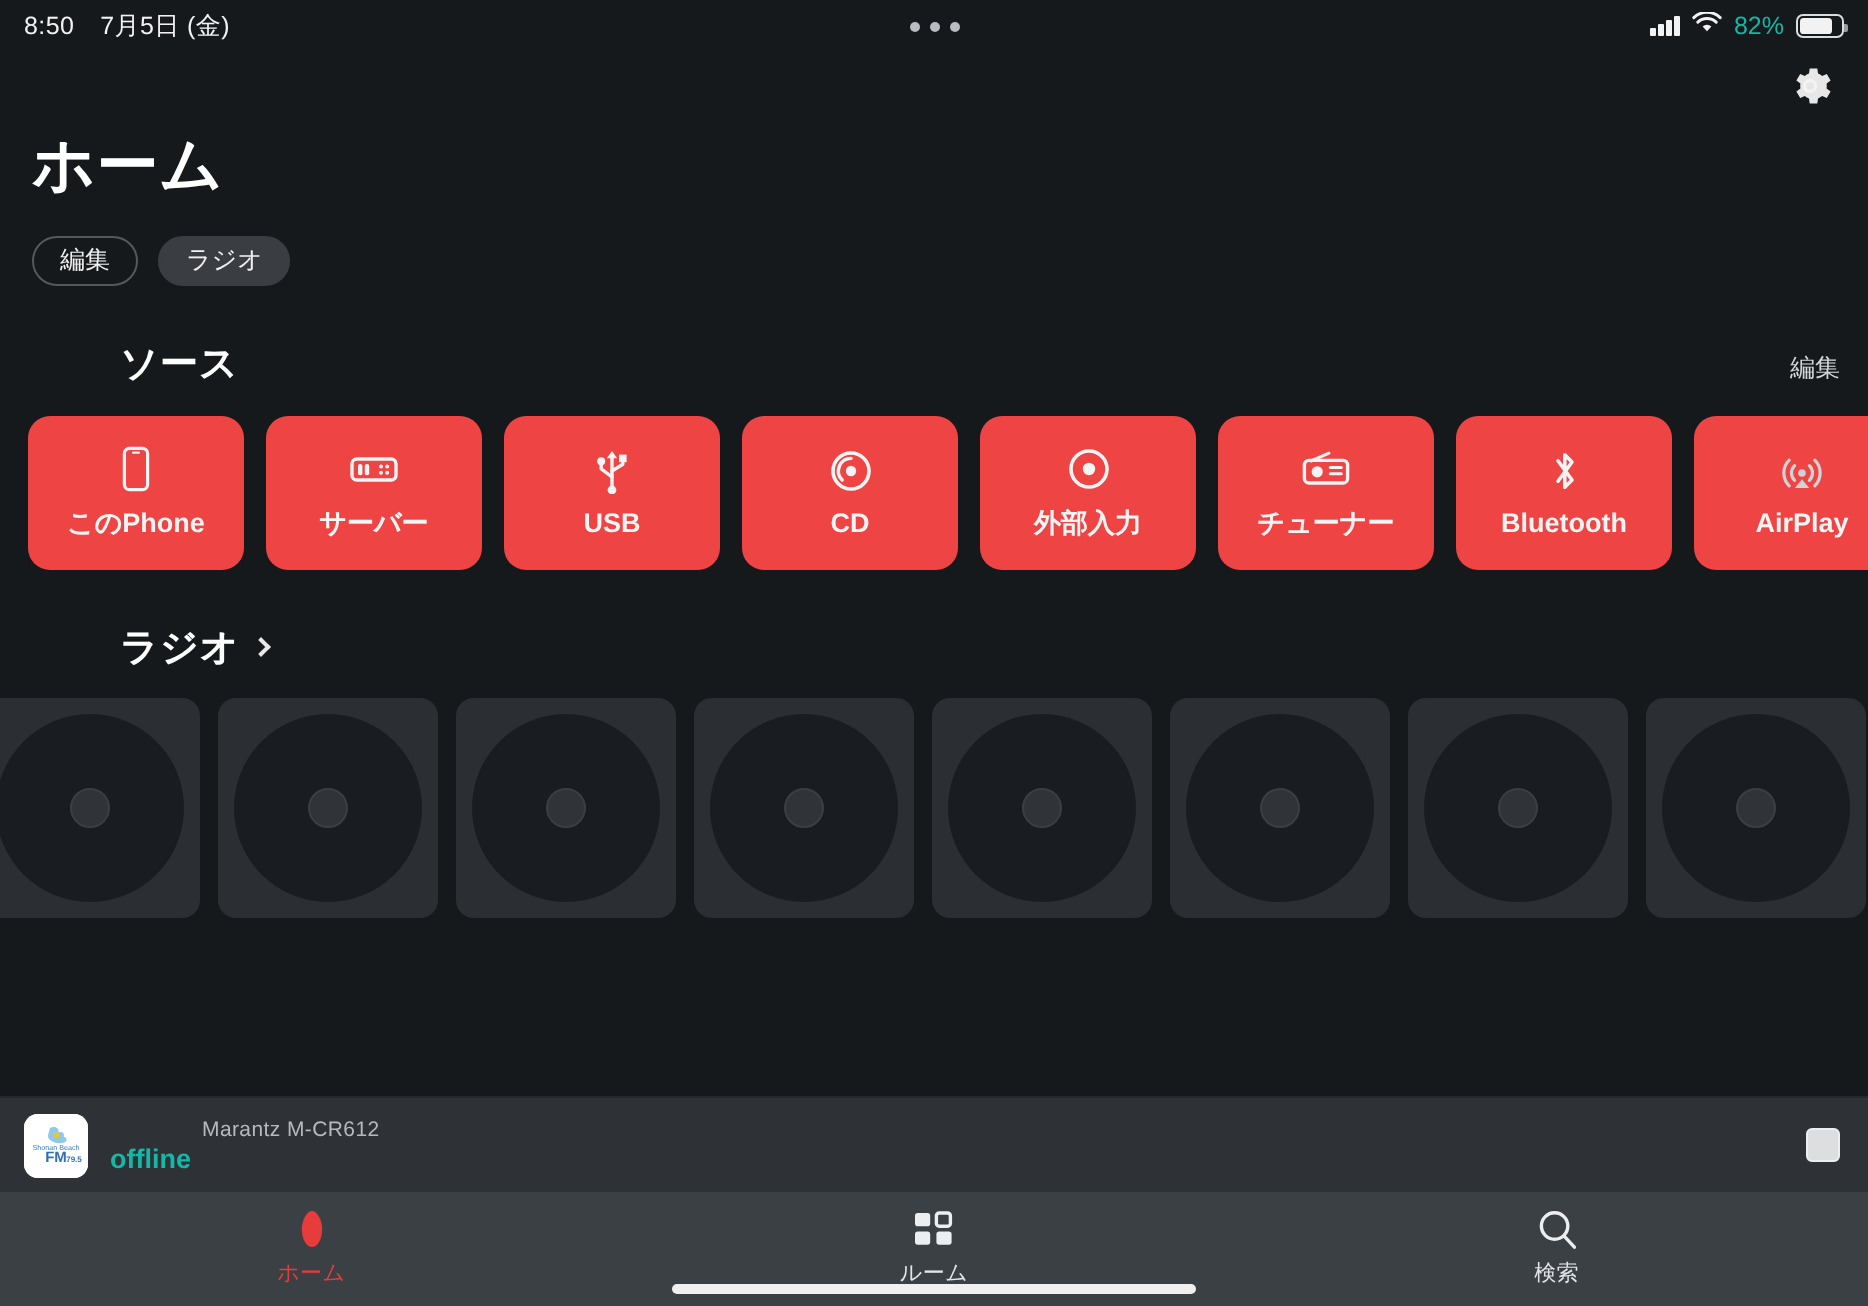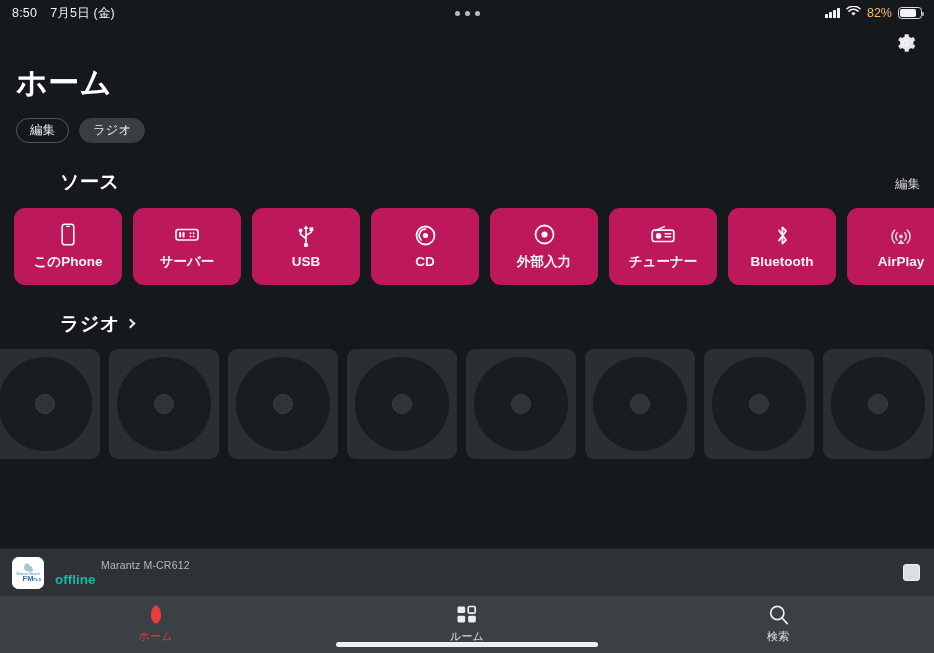--- a/index.html
+++ b/index.html
@@ -31,21 +31,21 @@
   .sb-left { display: flex; align-items: center; gap: 13px; letter-spacing: .2px; }
   .sb-center {
     position: absolute; left: 0; right: 0; top: 0; bottom: 0;
     display: flex; align-items: center; justify-content: center;
     pointer-events: none;
   }
   .dots { display: flex; gap: 5px; }
   .dots i { width: 5px; height: 5px; border-radius: 50%; background: #b9bcc0; display: block; }
   .sb-right {
     margin-left: auto; display: flex; align-items: center; gap: 6px;
-    font-size: 12.5px; color: #fdba74;
+    font-size: 12.5px; color: #14b8a6;
   }
   .bars { display: flex; align-items: flex-end; gap: 1.5px; height: 10px; }
   .bars i { width: 2.5px; background: #f2f2f2; border-radius: .5px; display: block; }
   .bars i:nth-child(1){ height: 4px; }
   .bars i:nth-child(2){ height: 6px; }
   .bars i:nth-child(3){ height: 8px; }
   .bars i:nth-child(4){ height: 10px; }
   .battery {
     width: 24px; height: 12px; border: 1.3px solid #dcdcdc; border-radius: 3.5px;
     position: relative; display: inline-block;
@@ -92,21 +92,21 @@
   }
   .section-action { font-size: 12.5px; color: #d5d7da; }
 
   
   .source-row {
     display: flex; gap: 11px; padding: 13px 0 0 14px;
     width: 1000px;
   }
   .source-card {
     width: 108px; height: 77px; flex: 0 0 108px;
-    background: #be185d; border-radius: 11px;
+    background: #ef4444; border-radius: 11px;
     display: flex; flex-direction: column; align-items: center; justify-content: center;
     gap: 7px;
   }
   .source-icon { height: 23px; display: flex; align-items: center; justify-content: center; }
   .source-label { font-size: 13.5px; font-weight: 700; color: #f4f4f4; white-space: nowrap; }
 
   
   .radio-row {
     display: flex; gap: 9px; padding: 12px 0 0 0; margin-left: -10px;
     width: 1010px;

